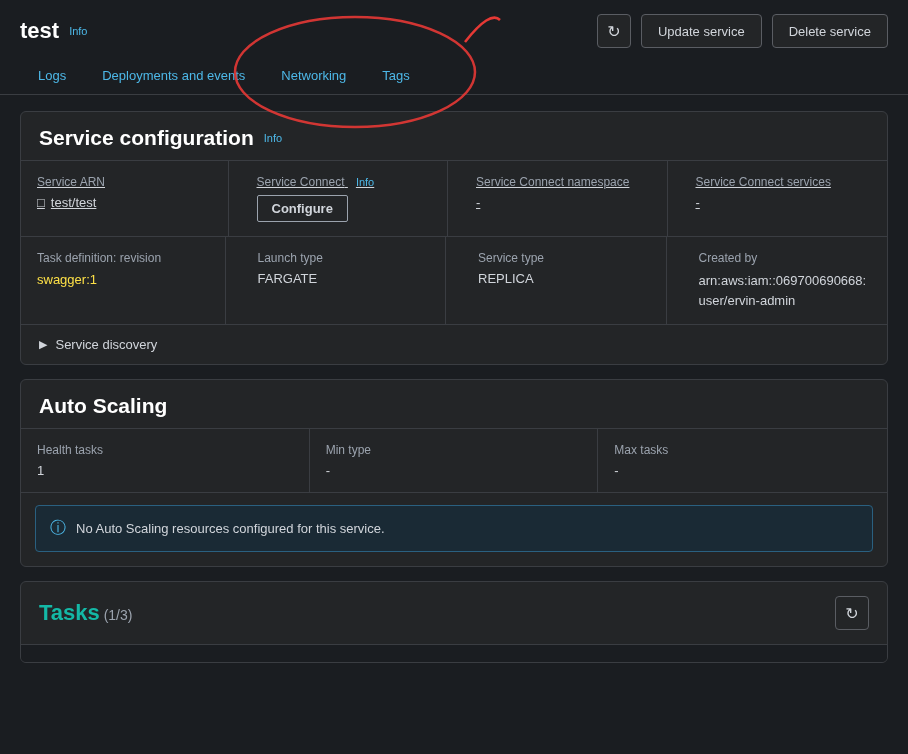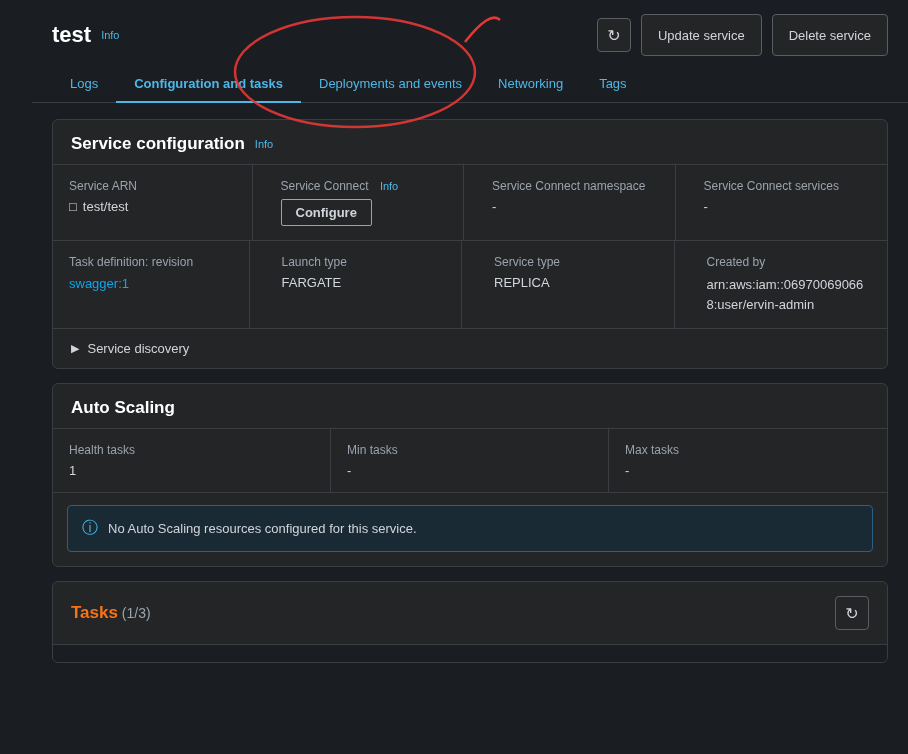--- a/index.html
+++ b/index.html
@@ -55,21 +55,21 @@
       font-size: 16px;
     }
     .btn-secondary {
       background: #232527;
       border: 1px solid #5a5d63;
       border-radius: 4px;
       color: #d1d5db;
       padding: 6px 16px;
       cursor: pointer;
       font-size: 13px;
-      height: 42px;
+      height: 34px;
     }
 
     
     .tabs-bar {
       display: flex;
       border-bottom: 1px solid #3a3d42;
       padding: 0 20px;
       background: #1a1d21;
     }
     .tab {
@@ -106,47 +106,48 @@
       overflow: hidden;
     }
     .card-header {
       padding: 14px 18px 10px 18px;
       border-bottom: 1px solid #3a3d42;
       display: flex;
       align-items: center;
       gap: 10px;
     }
     .card-title {
-      font-size: 17px;
+      font-size: 21px;
       font-weight: 700;
       color: #ffffff;
     }
 
     
     .service-config-grid {
       display: grid;
       grid-template-columns: 1fr 1fr 1fr 1fr;
       gap: 12px;
+      text-decoration: underline;
     }
     .config-cell {
       padding: 14px 16px;
       border-right: 1px solid #3a3d42;
     }
     .config-cell:last-child { border-right: none; }
     .config-label {
       font-size: 12px;
       color: #9ba3ae;
       margin-bottom: 6px;
     }
     .config-value {
       color: #d1d5db;
       font-size: 13px;
     }
     .config-value-link {
-      color: #0ea5e9;
+      color: #fde047;
       cursor: pointer;
       font-size: 13px;
       text-decoration: none;
       text-align: center;
     }
     .config-value-arn {
       display: flex;
       align-items: center;
       gap: 6px;
       font-size: 13px;
@@ -226,40 +227,39 @@
     }
 
     
     .tasks-header {
       display: flex;
       align-items: center;
       justify-content: space-between;
       padding: 14px 18px;
     }
     .tasks-title {
-      font-size: 17px;
+      font-size: 22px;
       font-weight: 700;
-      color: #f97316;
+      color: #14b8a6;
     }
     .tasks-count {
       color: #9ba3ae;
       font-size: 14px;
       font-weight: 400;
     }
 
     
     .annotation-overlay {
       position: absolute;
       top: 0;
       left: 0;
       pointer-events: none;
     }
     .page-wrapper {
       position: relative;
-      padding-left: 32px;
     }
   </style>
 </head>
 <body>
 
 <div class="page-wrapper">
 
   <div class="page-header">
     <div class="page-header-left">
       <span class="page-title">test</span>
@@ -267,21 +267,20 @@
     </div>
     <div class="header-actions">
       <button class="btn-icon" title="Refresh">↻</button>
       <button class="btn-secondary">Update service</button>
       <button class="btn-secondary">Delete service</button>
     </div>
   </div>
 
   <div class="tabs-bar">
     <div class="tab">Logs</div>
-    <div class="tab active">Configuration and tasks</div>
     <div class="tab">Deployments and events</div>
     <div class="tab">Networking</div>
     <div class="tab">Tags</div>
   </div>
 
   <div class="main-content">
 
     <div class="card">
       <div class="card-header">
         <span class="card-title">Service configuration</span>
@@ -342,21 +341,21 @@
       <div class="card-header">
         <span class="card-title">Auto Scaling</span>
       </div>
 
       <div class="autoscaling-grid">
         <div class="autoscaling-cell">
           <div class="config-label">Health tasks</div>
           <div class="config-value">1</div>
         </div>
         <div class="autoscaling-cell">
-          <div class="config-label">Min tasks</div>
+          <div class="config-label">Min type</div>
           <div class="config-value">-</div>
         </div>
         <div class="autoscaling-cell">
           <div class="config-label">Max tasks</div>
           <div class="config-value">-</div>
         </div>
       </div>
 
       <div class="info-banner">
         <span class="info-circle">ⓘ</span>

